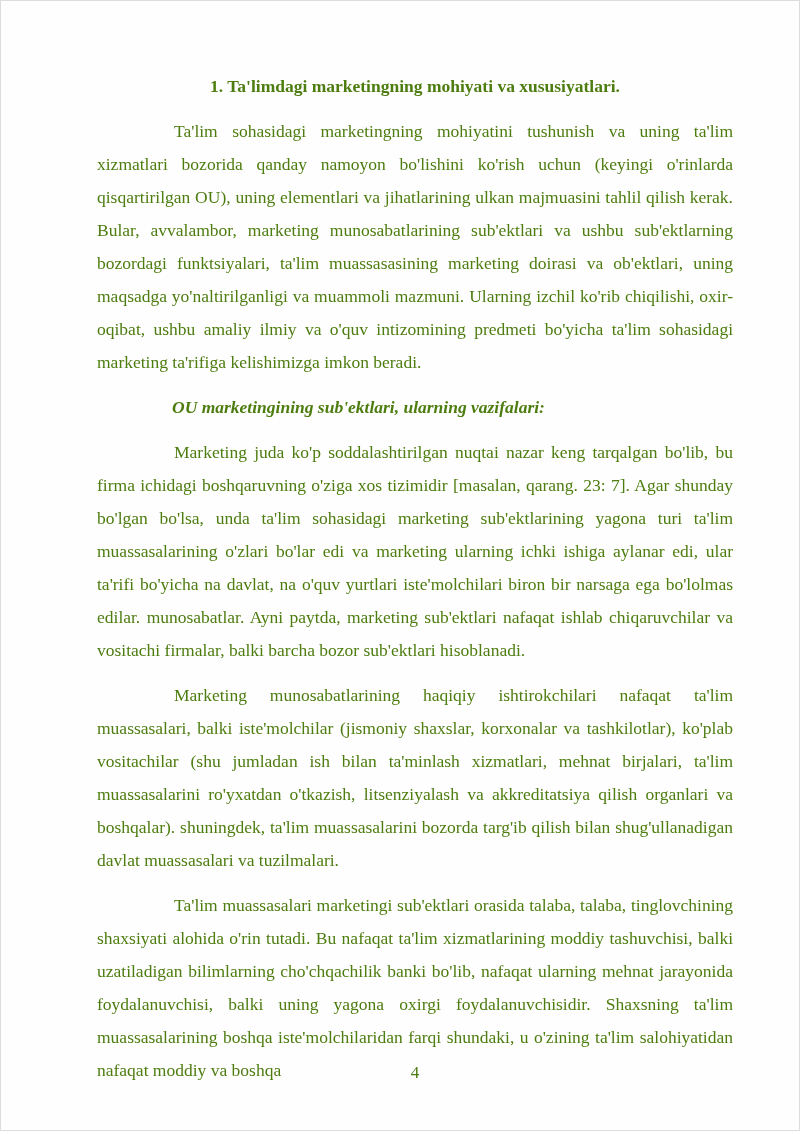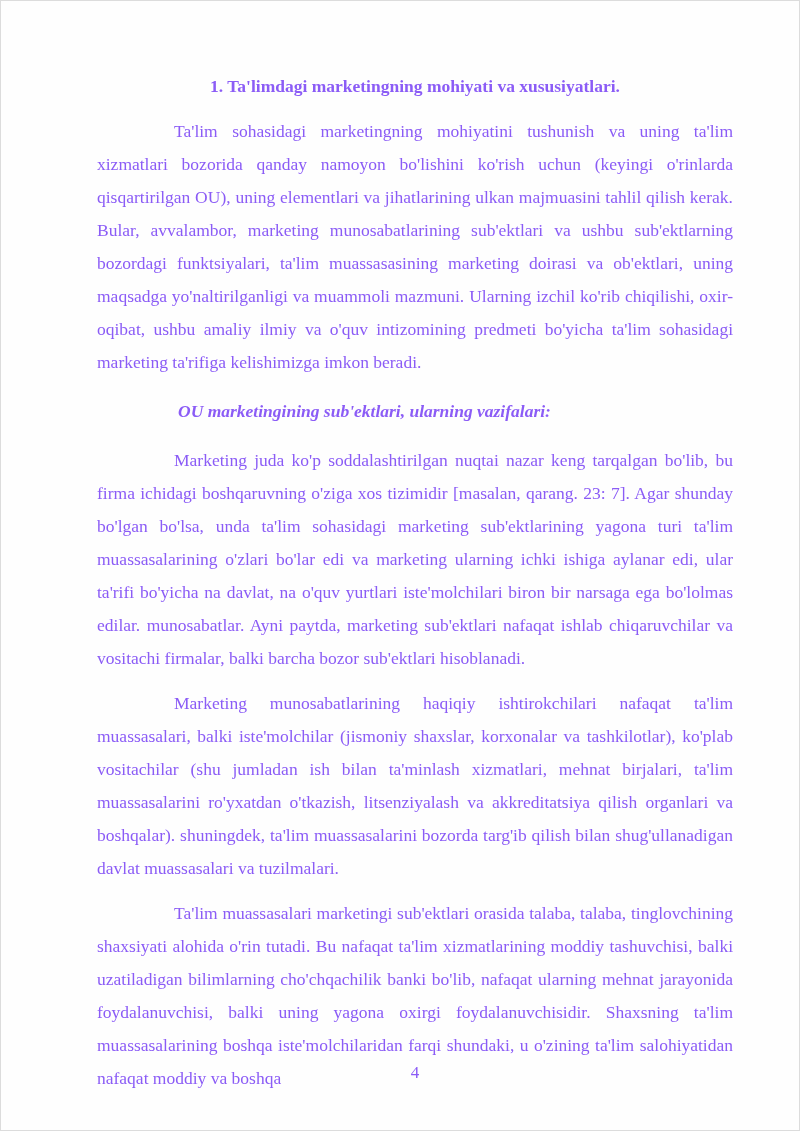--- a/index.html
+++ b/index.html
@@ -10,36 +10,36 @@
   .sheet {
     position: relative;
     width: 800px;
     height: 1131px;
     background: #fefefe;
     box-sizing: border-box;
     padding: 70px 55px 0 85px;
     font-family: "Liberation Serif", "DejaVu Serif", serif;
     font-size: 17.5px;
     line-height: 33px;
-    color: #8b5cf6;
+    color: #4d7c0f;
     overflow: hidden;
     box-shadow: inset 0 0 0 1px #dcdcdc;
   }
   .title {
     text-align: center;
     font-weight: bold;
     margin: 0;
   }
   .para {
     margin: 12px;
     text-align: justify;
     text-indent: 77px;
   }
   .subheading {
-    margin: 16px;
+    margin: 10px;
     font-weight: bold;
     font-style: italic;
     text-indent: 77px;
   }
   .pagenum {
     position: absolute;
     bottom: 48px;
     left: 85px;
     width: 660px;
     text-align: center;

